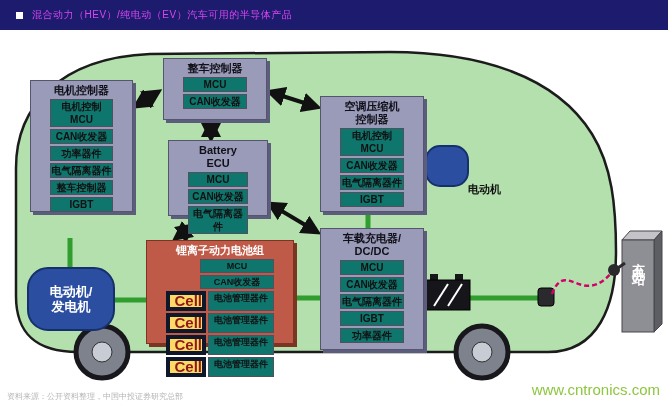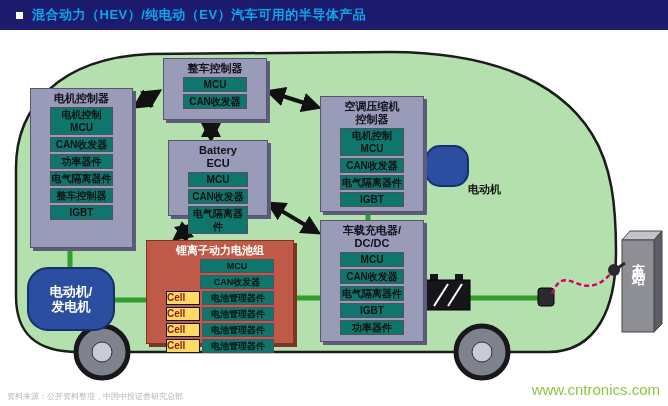--- a/index.html
+++ b/index.html
@@ -7,21 +7,21 @@
     position:relative;width:668px;height:406px;overflow:hidden;background:#fff;
     font-family:"Liberation Sans","DejaVu Sans",sans-serif;
   }
   
   .titlebar{
     position:absolute;left:0;top:0;width:668px;height:30px;
     background:var(--header_bg,#1d1b6e);display:flex;align-items:center;
     box-sizing:border-box;padding-left:16px;
   }
   .bullet{width:7px;height:7px;background:#fff;margin-right:9px;flex:0 0 auto;}
-  .titlebar .t{color:#0ea5e9;font-size:13px;font-weight:bold;letter-spacing:.5px;}
+  .titlebar .t{color:#d946ef;font-size:10px;font-weight:normal;letter-spacing:.5px;}
 
   
   svg.bg{position:absolute;left:0;top:0;pointer-events:none;}
   .car-body{fill:var(--car_green,#b4e0ae);stroke:#1c1c1c;stroke-width:2.5;}
   .wheel{fill:#7e828c;stroke:#17171c;stroke-width:5;}
   .hub{fill:#c8ccd4;stroke:#333;stroke-width:1;}
   .pline{stroke:var(--line_green,#2f9e2f);stroke-width:5;fill:none;}
   .arrow{stroke:#111;stroke-width:4;}
   .motor{fill:var(--motor_blue,#2b4ea0);stroke:#16306e;stroke-width:2;}
   .cable{stroke:var(--cable_red,#d4006a);stroke-width:2.5;fill:none;stroke-dasharray:5 3;}
@@ -41,22 +41,22 @@
     font-size:10px;font-weight:bold;color:#111;text-align:center;
     line-height:13px;margin:2px 2px;
   }
   .box.orange{background:var(--battery_fill,#c05a48);border-color:#7c3423;
     box-shadow:3px 3px 0 var(--battery_shadow,#7c3423);}
   .box.orange .box-title{color:#fff;}
   .bp-row{display:flex;gap:2px;margin:2px 2px;}
   .bp-row .spacer{width:32px;flex:0 0 auto;}
   .bp-row .cell{
     width:32px;flex:0 0 auto;background:var(--cell_fill,#ffd966);
-    color:#8b1a1a;border:1px solid #0f172a;font-size:10px;font-weight:bold;
-    text-align:left;line-height:12px;
+    color:#8b1a1a;border:4px solid #0f172a;font-size:15px;font-weight:bold;
+    text-align:right;line-height:12px;
   }
   .bp-row .bp-item{flex:1;font-size:9px;line-height:12px;margin:0;}
 
   
   .motor-gen-label{
     position:absolute;left:28px;top:268px;width:86px;height:62px;z-index:3;
     display:flex;align-items:center;justify-content:center;color:#fff;
     font-weight:bold;font-size:13px;line-height:15px;text-align:center;white-space:pre-line;
   }
   .motor-right-label{position:absolute;left:468px;top:158px;z-index:3;
@@ -129,21 +129,21 @@
     <circle cx="614" cy="270" r="6" fill="#2a2a2e"></circle>
     <line x1="618" y1="268" x2="625" y2="263" stroke="#2a2a2e" stroke-width="3"></line>
   </svg>
 
   <div class="box" style="left:163px;top:58px;width:104px;height:62px">
     <div class="box-title">整车控制器</div>
     <span class="item">MCU</span>
     <span class="item">CAN收发器</span>
   </div>
 
-  <div class="box" style="left:30px;top:88px;width:103px;height:160px">
+  <div class="box" style="left:30px;top:80px;width:103px;height:132px">
     <div class="box-title">电机控制器</div>
     <span class="item">电机控制MCU</span>
     <span class="item">CAN收发器</span>
     <span class="item">功率器件</span>
     <span class="item">电气隔离器件</span>
     <span class="item">整车控制器</span>
     <span class="item">IGBT</span>
   </div>
 
   <div class="box" style="left:168px;top:140px;width:100px;height:76px">
@@ -155,21 +155,21 @@
 
   <div class="box" style="left:320px;top:96px;width:104px;height:116px">
     <div class="box-title">空调压缩机
 控制器</div>
     <span class="item">电机控制MCU</span>
     <span class="item">CAN收发器</span>
     <span class="item">电气隔离器件</span>
     <span class="item">IGBT</span>
   </div>
 
-  <div class="box" style="left:320px;top:220px;width:104px;height:122px">
+  <div class="box" style="left:320px;top:228px;width:104px;height:122px">
     <div class="box-title">车载充电器/
 DC/DC</div>
     <span class="item">MCU</span>
     <span class="item">CAN收发器</span>
     <span class="item">电气隔离器件</span>
     <span class="item">IGBT</span>
     <span class="item">功率器件</span>
   </div>
 
   <div class="box orange" style="left:146px;top:240px;width:148px;height:104px">

